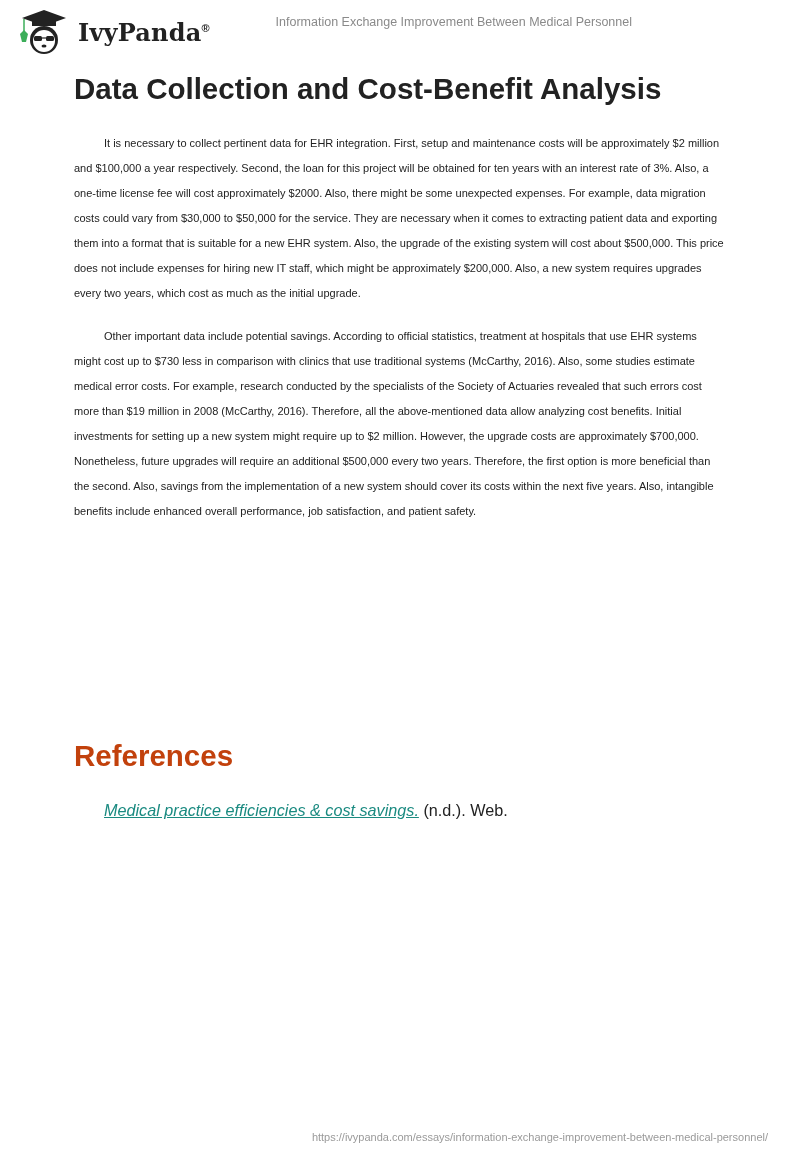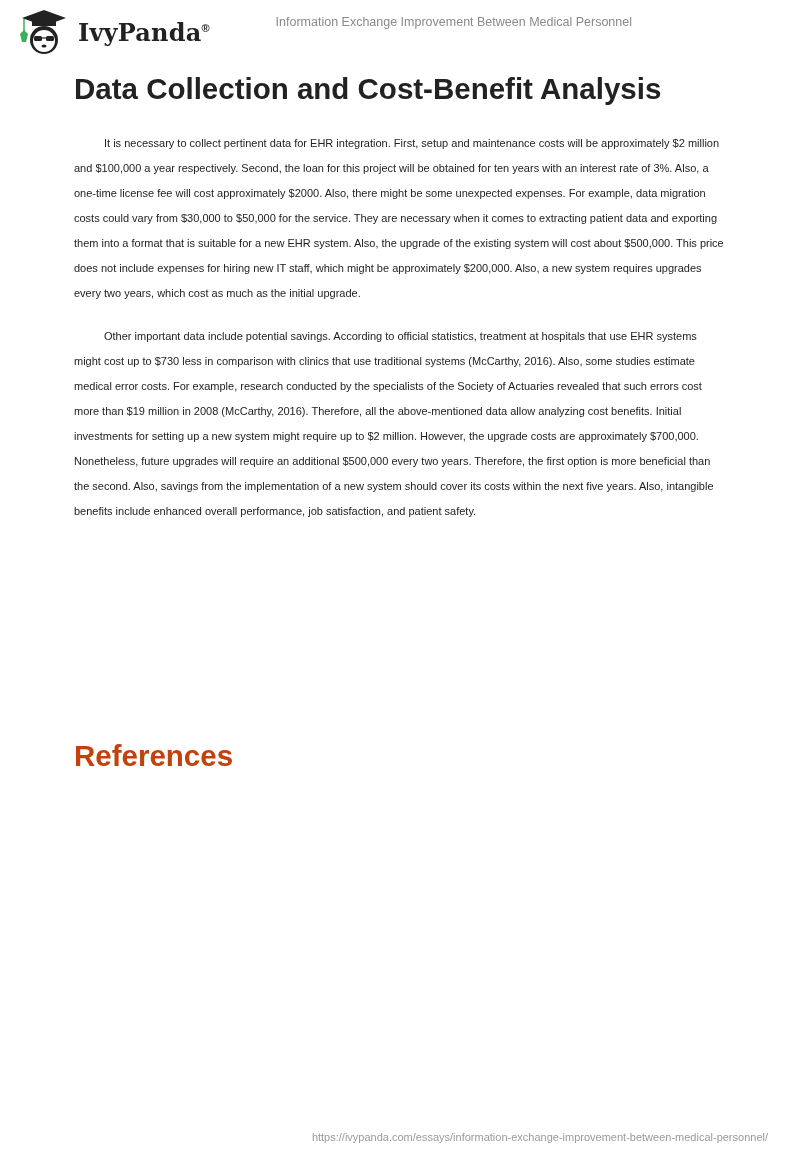--- a/index.html
+++ b/index.html
@@ -50,15 +50,18 @@
 <h1>Data Collection and Cost-Benefit Analysis</h1>
 
 <div class="content">
   <p class="para">It is necessary to collect pertinent data for EHR integration. First, setup and maintenance costs will be approximately $2 million and $100,000 a year respectively. Second, the loan for this project will be obtained for ten years with an interest rate of 3%. Also, a one-time license fee will cost approximately $2000. Also, there might be some unexpected expenses. For example, data migration costs could vary from $30,000 to $50,000 for the service. They are necessary when it comes to extracting patient data and exporting them into a format that is suitable for a new EHR system. Also, the upgrade of the existing system will cost about $500,000. This price does not include expenses for hiring new IT staff, which might be approximately $200,000. Also, a new system requires upgrades every two years, which cost as much as the initial upgrade.</p>
   <p class="para">Other important data include potential savings. According to official statistics, treatment at hospitals that use EHR systems might cost up to $730 less in comparison with clinics that use traditional systems (McCarthy, 2016). Also, some studies estimate medical error costs. For example, research conducted by the specialists of the Society of Actuaries revealed that such errors cost more than $19 million in 2008 (McCarthy, 2016). Therefore, all the above-mentioned data allow analyzing cost benefits. Initial investments for setting up a new system might require up to $2 million. However, the upgrade costs are approximately $700,000. Nonetheless, future upgrades will require an additional $500,000 every two years. Therefore, the first option is more beneficial than the second. Also, savings from the implementation of a new system should cover its costs within the next five years. Also, intangible benefits include enhanced overall performance, job satisfaction, and patient safety.</p>
 </div>
 
 <h2>References</h2>
 
 <div class="refs">
+  <div class="ref hang">
+    <a class="link" href="#">Medical practice efficiencies &amp; cost savings.</a><span> (n.d.). Web.</span>
+  </div>
 </div>
 
 <div class="footer-url">https://ivypanda.com/essays/information-exchange-improvement-between-medical-personnel/</div>
 
 </body></html>

